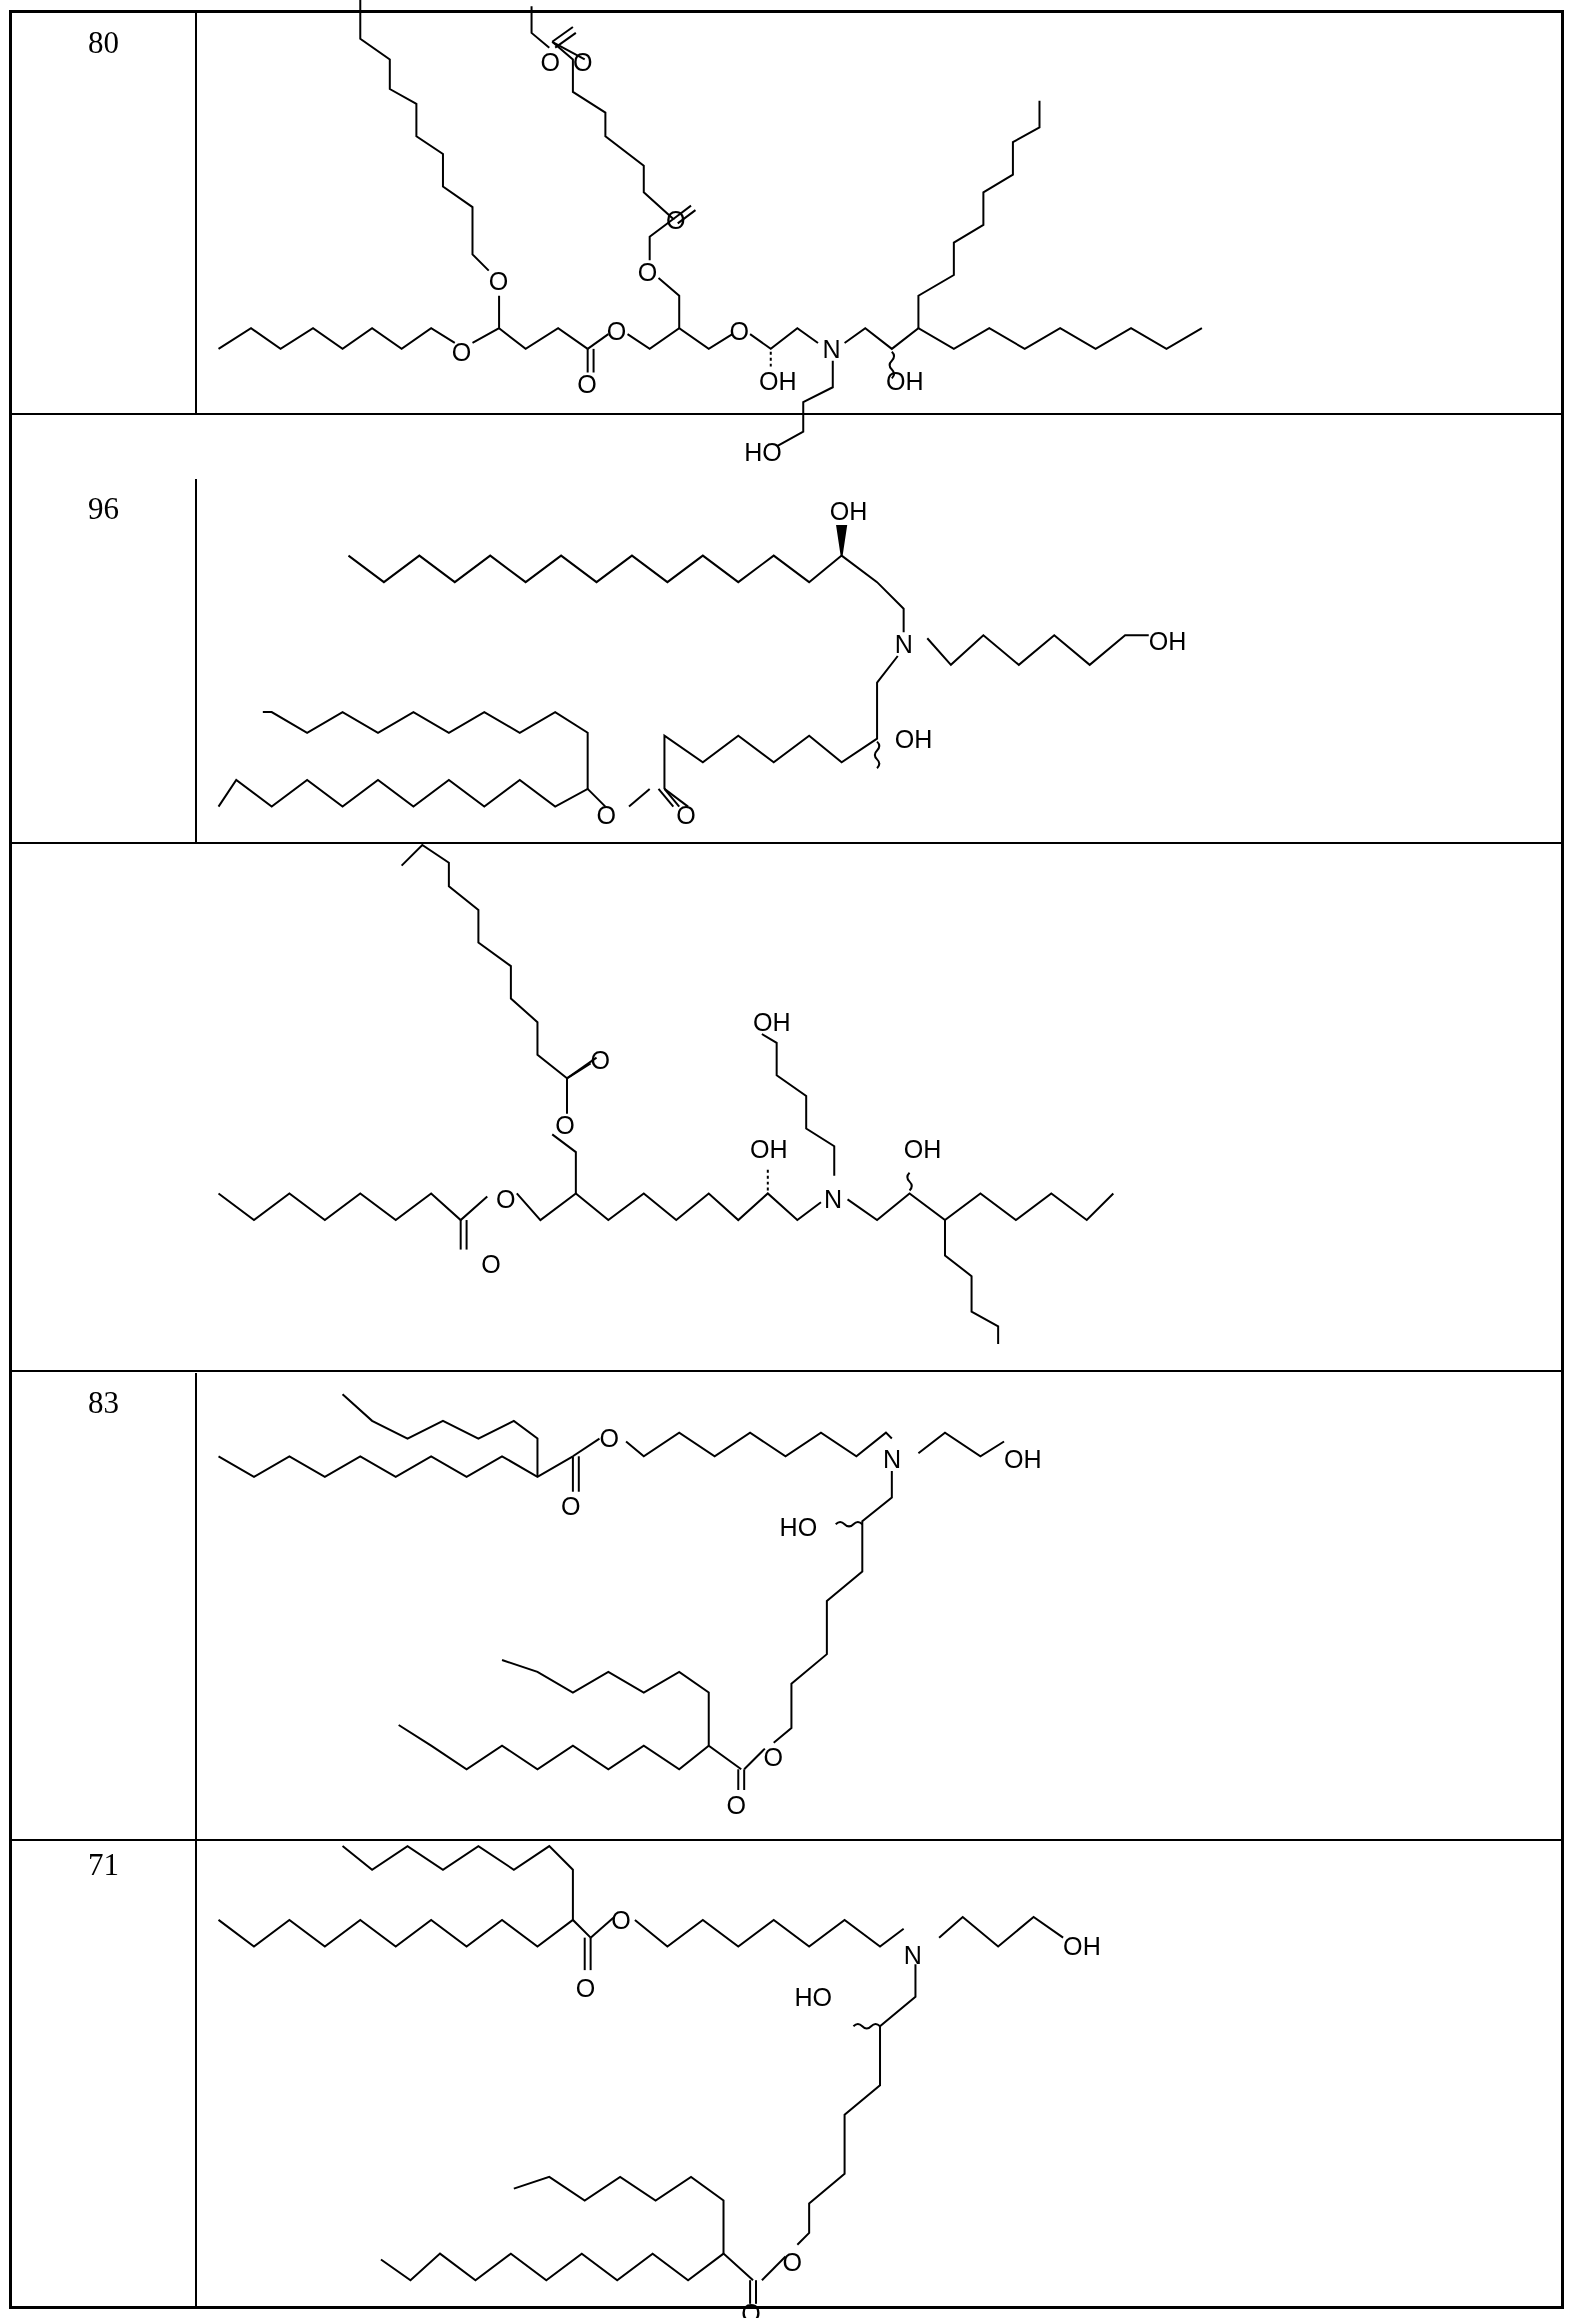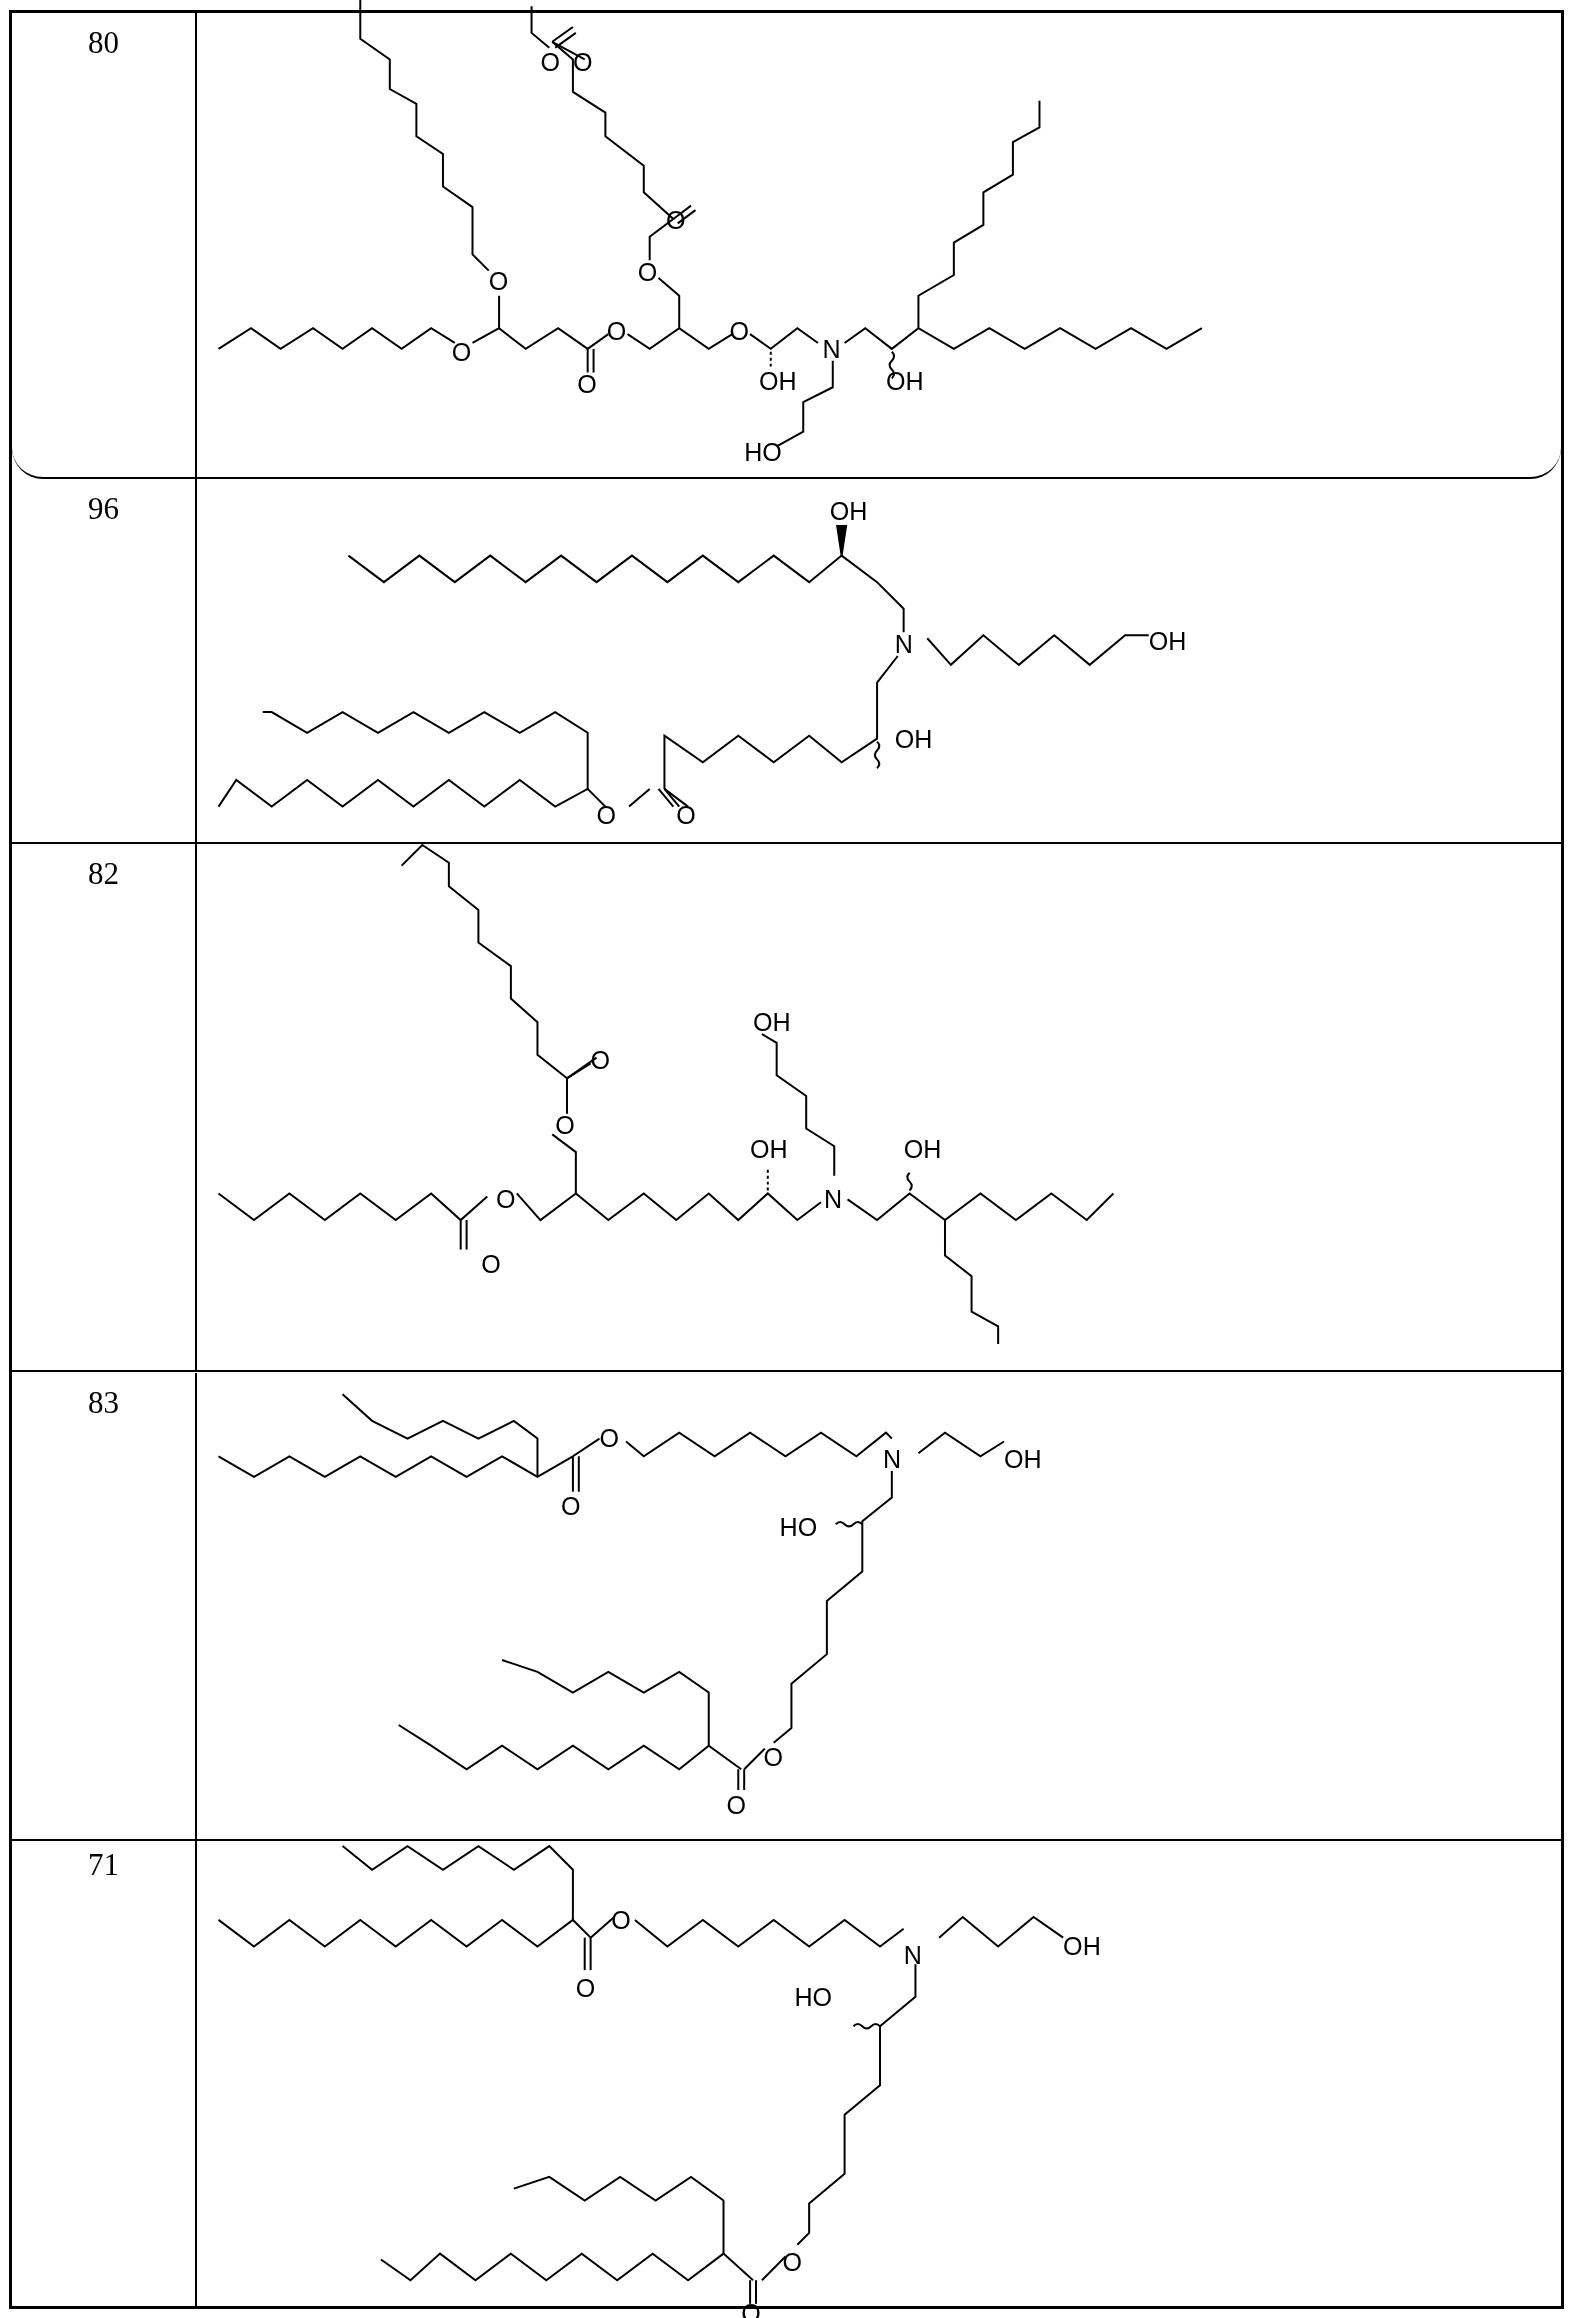--- a/index.html
+++ b/index.html
@@ -10,30 +10,29 @@
   .num{position:absolute;left:0;top:0;width:185px;height:100%;border-right:2.5px solid #000;box-sizing:border-box;text-align:center;font-size:31px;padding-top:11.6px;color:#000;}
   .cell{position:absolute;left:185px;right:0;top:0;height:100%;}
   svg.mol{position:absolute;left:0;top:0;width:1574px;height:2319px;pointer-events:none;}
   svg.mol polyline,svg.mol line,svg.mol path{fill:none;stroke:#000;stroke-width:1.35;stroke-linejoin:miter;}
   svg.mol text{font-family:"Liberation Sans",sans-serif;font-size:17px;fill:#000;}
 </style>
 </head>
 <body>
 
 <div class="tbl">
-  <div class="row" style="top:0;height:466px;border-radius:31px;">
+  <div class="row" style="top:0;height:402px;">
     <div class="num">80</div>
     <div class="cell"></div>
   </div>
   <div class="row" style="top:466px;height:365px;">
     <div class="num">96</div>
     <div class="cell"></div>
   </div>
   <div class="row" style="top:831px;height:528px;">
-    <div class="num">82</div>
     <div class="cell"></div>
   </div>
   <div class="row" style="top:1360px;height:468px;">
     <div class="num">83</div>
     <div class="cell"></div>
   </div>
   <div class="row" style="top:1822px;height:474px;">
     <div class="num">71</div>
     <div class="cell"></div>
   </div>

